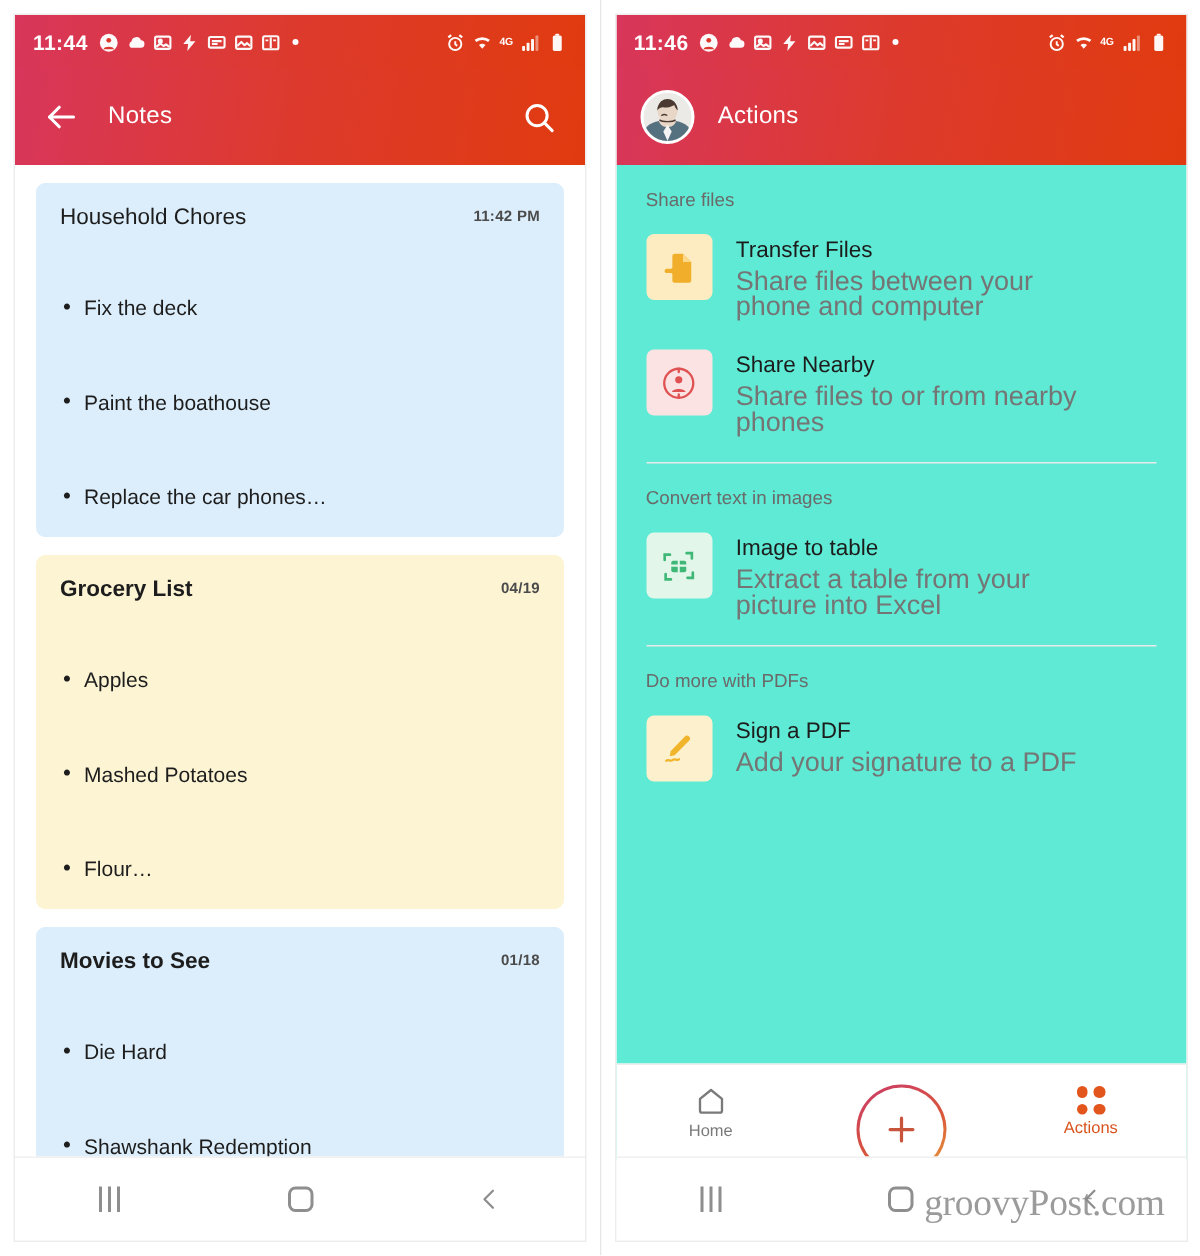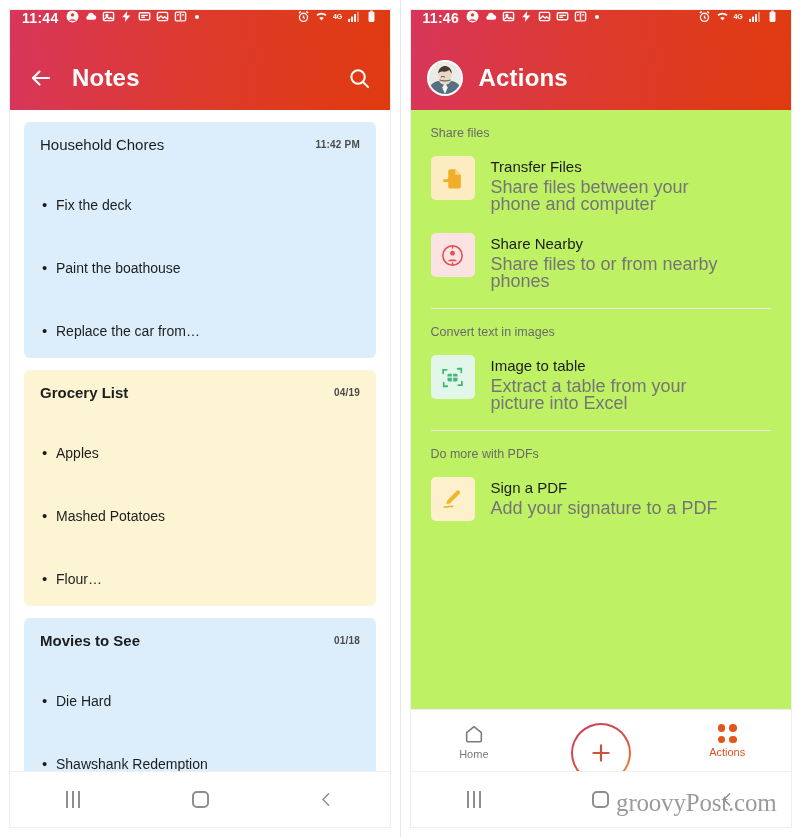--- a/index.html
+++ b/index.html
@@ -11,31 +11,31 @@
   }
   .screens{display:flex;width:800px;height:837px;}
 
   
   .phone{position:relative;width:400px;height:837px;background:#fff;overflow:hidden;}
   .phone.left{border-right:1px solid #e6e6e6;}
   .phone .inner{position:absolute;left:9px;top:9px;width:382px;height:819px;background:#fff;
       border:1px solid #ededed;box-sizing:border-box;overflow:hidden;}
 
   
-  .statusbar{height:36px;display:flex;align-items:flex-start;padding:0 12px;box-sizing:border-box;color:#fff;}
+  .statusbar{height:36px;display:flex;align-items:center;padding:0 12px;box-sizing:border-box;color:#fff;}
   .clock{font-size:14px;font-weight:600;letter-spacing:.3px;margin-right:7px;}
   .sb-icons{display:flex;align-items:center;gap:5px;flex:1;}
   .sb-right{display:flex;align-items:center;gap:5px;}
   .sbi{width:13px;height:13px;opacity:.97;display:block;}
   .sb-dot{width:4px;height:4px;border-radius:50%;background:#fff;margin-left:3px;}
   .sb-net{font-size:7px;font-weight:700;letter-spacing:-.2px;}
 
   
   .appbar{height:64px;display:flex;align-items:center;padding:0 16px;box-sizing:border-box;color:#fff;}
-  .appbar .title{font-size:24px;font-weight:700;letter-spacing:.2px;}
+  .appbar .title{font-size:16px;font-weight:400;letter-spacing:.2px;}
   .iconbtn{width:30px;height:30px;display:flex;align-items:center;justify-content:center;}
   .spacer{flex:1;}
   .avatar{width:36px;height:36px;border-radius:50%;overflow:hidden;flex:0 0 auto;
      background:#f2f2f2;position:relative;border:2px solid #fff;box-sizing:border-box;}
   .avatar svg{display:block;width:100%;height:100%;}
 
   .header-grad{background:linear-gradient(100deg,#d8365b 0%,#dd3a2e 48%,#e03b0f 100%);}
 
   
   .notes{padding:12px 14px 0 14px;box-sizing:border-box;}
@@ -44,21 +44,21 @@
   .note.yellow{background:#fdf4d4;}
   .note-head{display:flex;align-items:flex-start;}
   .note-title{font-size:15px;color:#1d1d1d;flex:1;}
   .note-title.bold{font-weight:700;}
   .note-time{font-size:10px;color:#4b4b4b;font-weight:600;padding-top:3px;letter-spacing:.2px;}
   .note-items{margin:12px 0 0 0;padding:0;list-style:none;}
   .note-items li{font-size:14px;color:#1d1d1d;line-height:21px;padding-left:16px;position:relative;margin-top:42px;}
   .note-items li:before{content:"•";position:absolute;left:2px;top:-1px;font-size:15px;}
 
   
-  .actions-body{height:663px;overflow:hidden;position:relative;background:#bef264;}
+  .actions-body{height:663px;overflow:hidden;position:relative;background:#5eead4;}
   .section{padding:0 0 0 0;}
   .section-title{font-size:12.5px;color:#6a6a6a;padding:16px 20px 6px 20px;}
   .divider{height:1px;background:#eaeaea;margin:8px 20px 0 20px;}
   .action-row{display:flex;align-items:flex-start;padding:10px 20px 10px 20px;box-sizing:border-box;}
   .tile{width:44px;height:44px;border-radius:5px;flex:0 0 auto;margin-right:16px;
         display:flex;align-items:center;justify-content:center;}
   .tile svg{display:block;}
   .action-text{padding-top:1px;}
   .action-title{font-size:15px;color:#1c1c1c;line-height:20px;}
   .action-sub{font-size:18px;color:#757575;line-height:17px;margin-top:2px;max-width:250px;}
@@ -178,21 +178,21 @@
       <div class="notes">
 
         <div class="note blue">
           <div class="note-head">
             <span class="note-title">Household Chores</span>
             <span class="note-time">11:42 PM</span>
           </div>
           <ul class="note-items">
             <li>Fix the deck</li>
             <li>Paint the boathouse</li>
-            <li>Replace the car from…</li>
+            <li>Replace the car phones…</li>
           </ul>
         </div>
 
         <div class="note yellow">
           <div class="note-head">
             <span class="note-title bold">Grocery List</span>
             <span class="note-time">04/19</span>
           </div>
           <ul class="note-items">
             <li>Apples</li>

